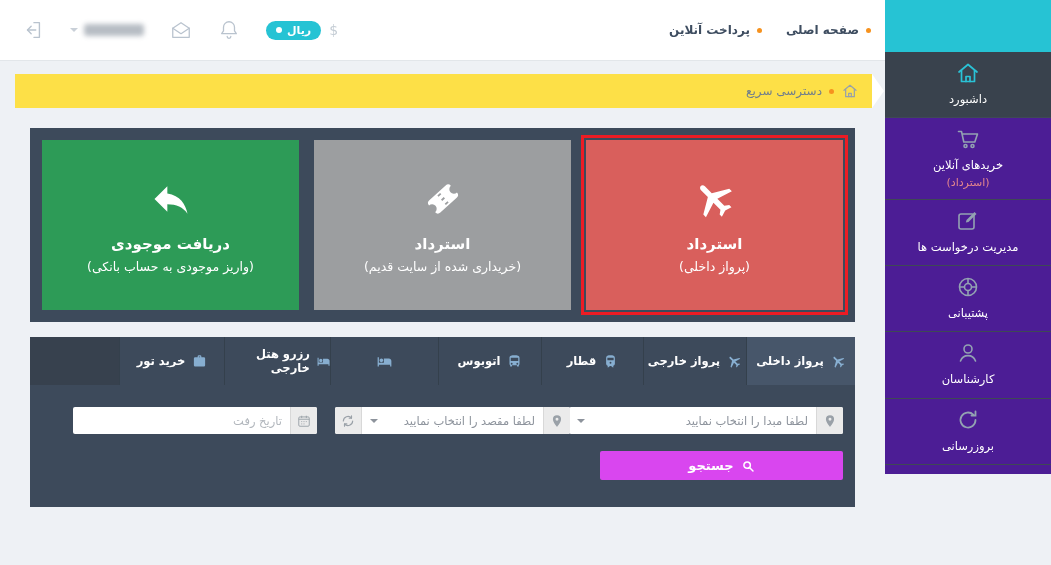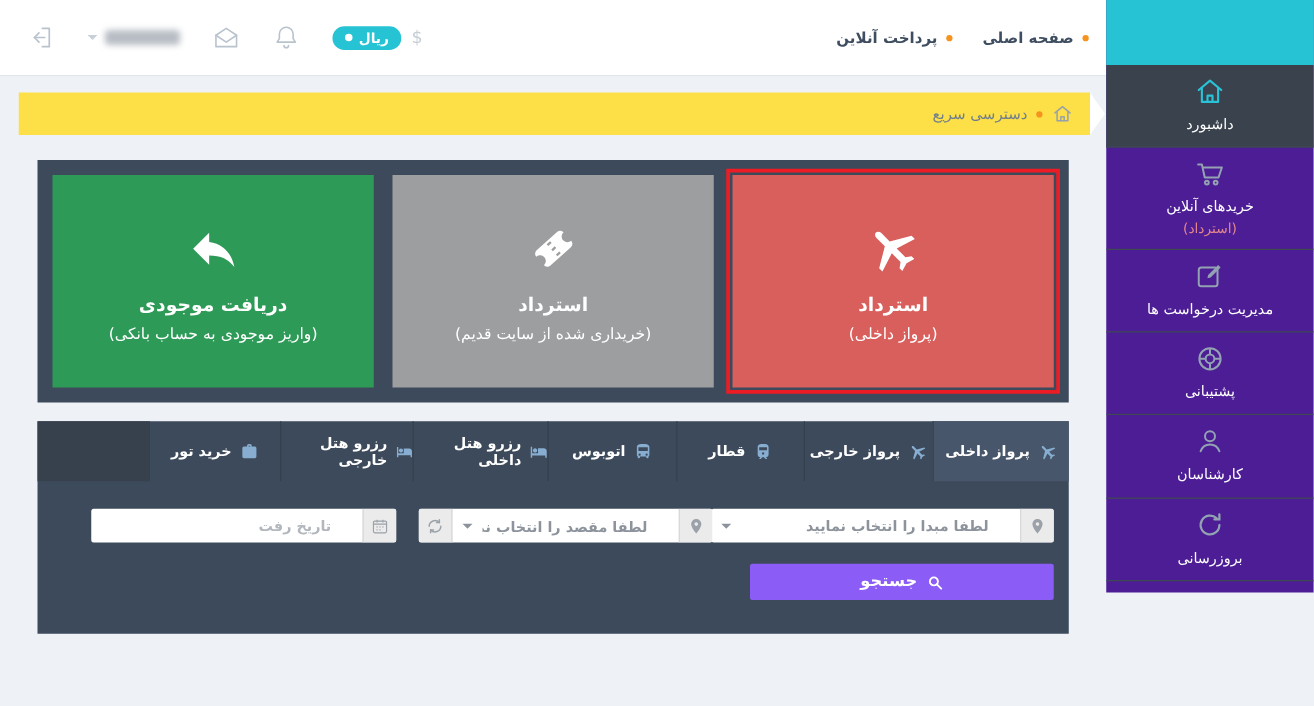--- a/index.html
+++ b/index.html
@@ -76,32 +76,32 @@
   .tab.active { background:#47566a; }
   .tab-spacer { flex:1; background:#37414e; border-left:none; }
 
   .sel-group { position:absolute; height:27px; direction:rtl; display:flex; background:#ffffff;
                border-radius:2px; overflow:hidden; cursor:pointer; }
   .addon { width:27px; background:#ebebeb; display:flex; align-items:center; justify-content:center;
            color:#9aa1a8; }
   .addon svg { width:14px; height:14px; display:block; }
   .addon-right { border-left:1px solid #d8d8d8; }
   .addon-swap  { border-right:1px solid #d8d8d8; }
-  .sel-label { flex:1; display:flex; align-items:center; padding:0 25px; color:#8d939c; font-size:11.5px;
-               white-space:nowrap; overflow:hidden;font-weight:bold; }
+  .sel-label { flex:1; display:flex; align-items:center; padding:0 8px; color:#8d939c; font-size:11.5px;
+               white-space:nowrap; overflow:hidden; }
   .sel-caret { width:24px; display:flex; align-items:center; justify-content:center; }
   .sel-caret i { width:0; height:0; border-left:4px solid transparent; border-right:4px solid transparent;
                  border-top:4px solid #8d939c; }
   .date-label { color:#b2b7bd; }
 
   .pos-origin { top:70px; right:12px; width:274px; }
   .pos-dest   { top:70px; left:305px; width:235px; }
   .pos-date   { top:70px; left:43px;  width:244px; }
 
-  .search-btn { position:absolute; top:114px; right:12px; width:243px; height:29px; background:#8b5cf6;
+  .search-btn { position:absolute; top:114px; right:12px; width:243px; height:29px; background:#d946ef;
                 border:none; border-radius:2px; color:#ffffff; font-family:inherit; font-size:13px; font-weight:bold;
                 display:flex; direction:rtl; align-items:center; justify-content:center; gap:7px; cursor:pointer; }
   .search-btn svg { width:14px; height:14px; display:block; }
 </style>
 </head>
 <body>
 
 <div class="app">
 
   <div class="header">
@@ -226,21 +226,20 @@
             </svg>
           </span>
         <span>اتوبوس</span>
       </div>
       <div class="tab" style="width:108px">
         <span class="tab-icon">
             <svg viewBox="0 0 24 24" fill="currentColor">
               <path d="M7 13c1.66 0 3-1.34 3-3S8.66 7 7 7s-3 1.34-3 3 1.34 3 3 3zm12-6h-8v7H3V5H1v15h2v-3h18v3h2v-9c0-2.21-1.79-4-4-4z"></path>
             </svg>
           </span>
-        <span>رزرو هتل داخلی</span>
       </div>
       <div class="tab" style="width:106px">
         <span class="tab-icon">
             <svg viewBox="0 0 24 24" fill="currentColor">
               <path d="M7 13c1.66 0 3-1.34 3-3S8.66 7 7 7s-3 1.34-3 3 1.34 3 3 3zm12-6h-8v7H3V5H1v15h2v-3h18v3h2v-9c0-2.21-1.79-4-4-4z"></path>
             </svg>
           </span>
         <span>رزرو هتل خارجی</span>
       </div>
       <div class="tab" style="width:105px">

